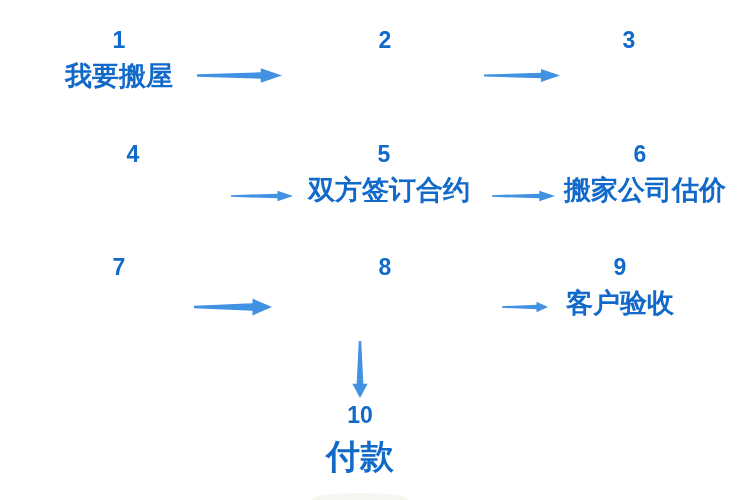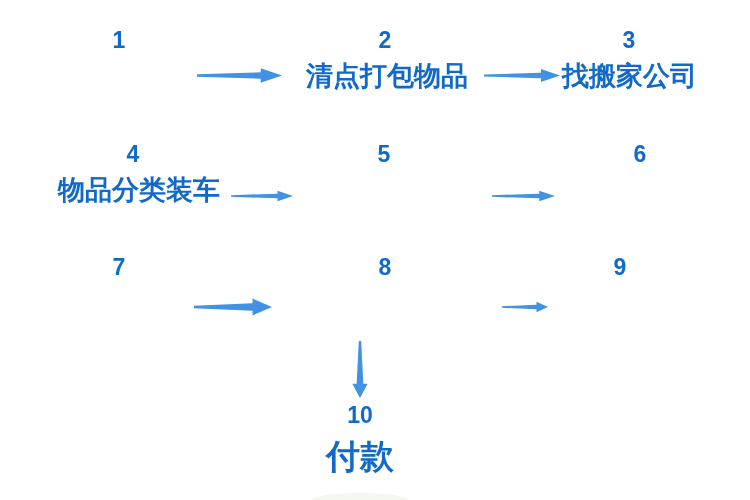--- a/index.html
+++ b/index.html
@@ -63,73 +63,74 @@
     background: var(--artifact-color);
   }
 </style>
 </head>
 <body>
 
 <div class="canvas">
 
   <div class="step s1">
     <div class="num">1</div>
+    <div class="label">我要搬屋</div>
   </div>
   <svg class="arrow a1" viewBox="0 0 100 30" preserveAspectRatio="none">
       <polygon points="0,13.2 75,10 75,3.5 100,15 75,26.5 75,20 0,16.8"></polygon>
     </svg>
 
   <div class="step s2">
     <div class="num">2</div>
-    <div class="label">清点打包物品</div>
   </div>
   <svg class="arrow a2" viewBox="0 0 100 30" preserveAspectRatio="none">
       <polygon points="0,13.2 75,10 75,3.5 100,15 75,26.5 75,20 0,16.8"></polygon>
     </svg>
 
   <div class="step s3">
     <div class="num">3</div>
-    <div class="label">找搬家公司</div>
   </div>
 
   <div class="step s4">
     <div class="num">4</div>
-    <div class="label">物品分类装车</div>
   </div>
   <svg class="arrow a3" viewBox="0 0 100 30" preserveAspectRatio="none">
       <polygon points="0,13.2 75,10 75,3.5 100,15 75,26.5 75,20 0,16.8"></polygon>
     </svg>
 
   <div class="step s5">
     <div class="num">5</div>
+    <div class="label">双方签订合约</div>
   </div>
   <svg class="arrow a4" viewBox="0 0 100 30" preserveAspectRatio="none">
       <polygon points="0,13.2 75,10 75,3.5 100,15 75,26.5 75,20 0,16.8"></polygon>
     </svg>
 
   <div class="step s6">
     <div class="num">6</div>
+    <div class="label">搬家公司估价</div>
   </div>
 
   <div class="step s7">
     <div class="num">7</div>
   </div>
   <svg class="arrow a5" viewBox="0 0 100 30" preserveAspectRatio="none">
       <polygon points="0,13.2 75,10 75,3.5 100,15 75,26.5 75,20 0,16.8"></polygon>
     </svg>
 
   <div class="step s8">
     <div class="num">8</div>
   </div>
   <svg class="arrow a6" viewBox="0 0 100 30" preserveAspectRatio="none">
       <polygon points="0,13.2 75,10 75,3.5 100,15 75,26.5 75,20 0,16.8"></polygon>
     </svg>
 
   <div class="step s9">
     <div class="num">9</div>
+    <div class="label">客户验收</div>
   </div>
 
   <svg class="arrow a7" viewBox="0 0 30 100" preserveAspectRatio="none">
       <polygon points="13.2,0 10,75 3.5,75 15,100 26.5,75 20,75 16.8,0"></polygon>
     </svg>
 
   <div class="step s10">
     <div class="num">10</div>
     <div class="label">付款</div>
   </div>

